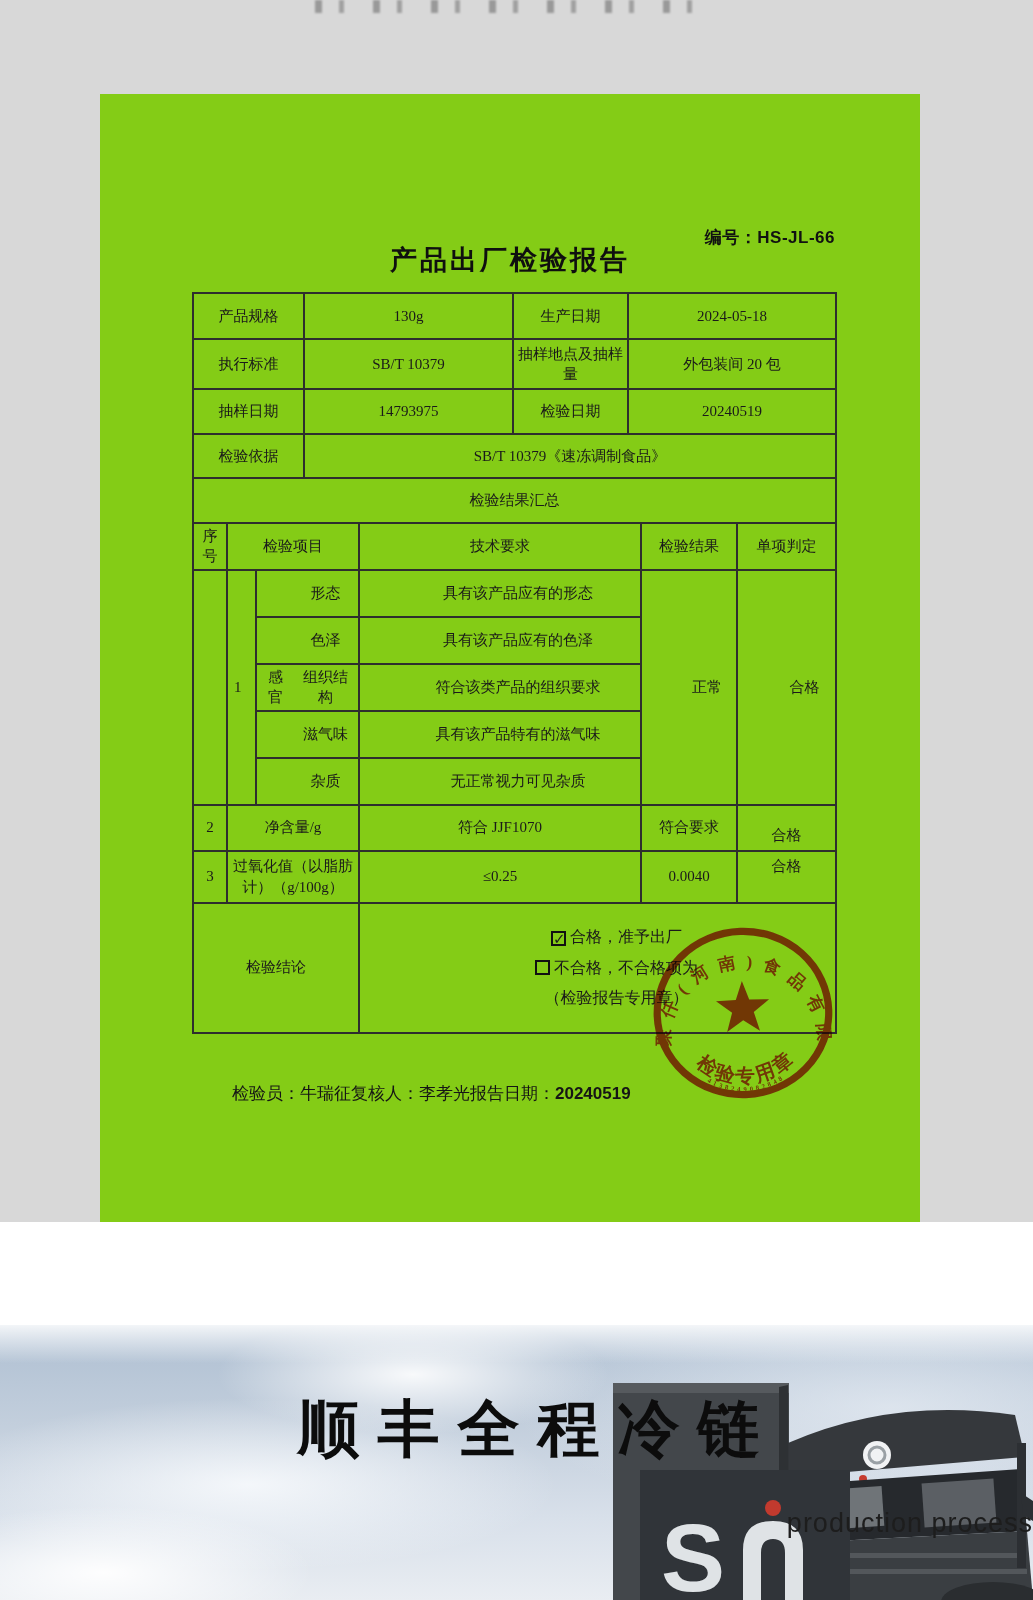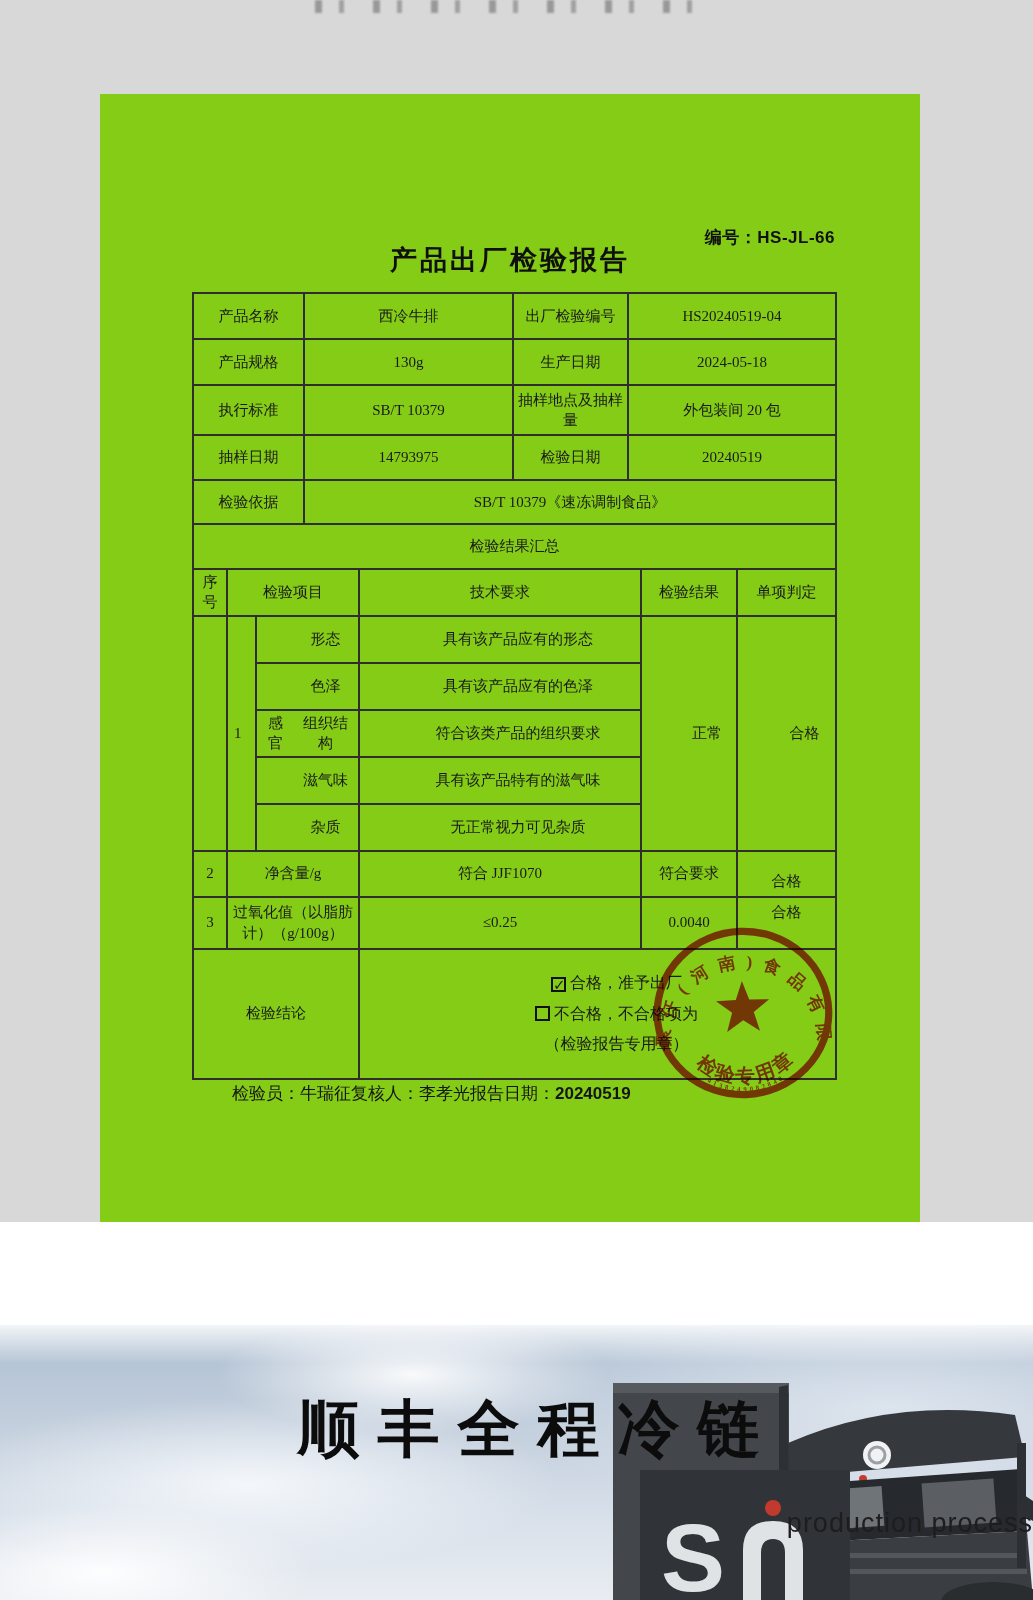--- a/index.html
+++ b/index.html
@@ -88,26 +88,20 @@
     <div class="tbl-wrap">
 
       <table class="tblA">
         <colgroup>
             <col style="width:111px">
             <col style="width:209px">
             <col style="width:115px">
             <col style="width:208px">
           </colgroup>
         <tbody>
-            <tr class="h46">
-          <td>产品名称</td>
-          <td>西冷牛排</td>
-          <td>出厂检验编号</td>
-          <td>HS20240519-04</td>
-        </tr>
         <tr class="h46">
           <td>产品规格</td>
           <td>130g</td>
           <td>生产日期</td>
           <td>2024-05-18</td>
         </tr>
         <tr class="h50">
           <td>执行标准</td>
           <td>SB/T 10379</td>
           <td>抽样地点及抽样量</td>

